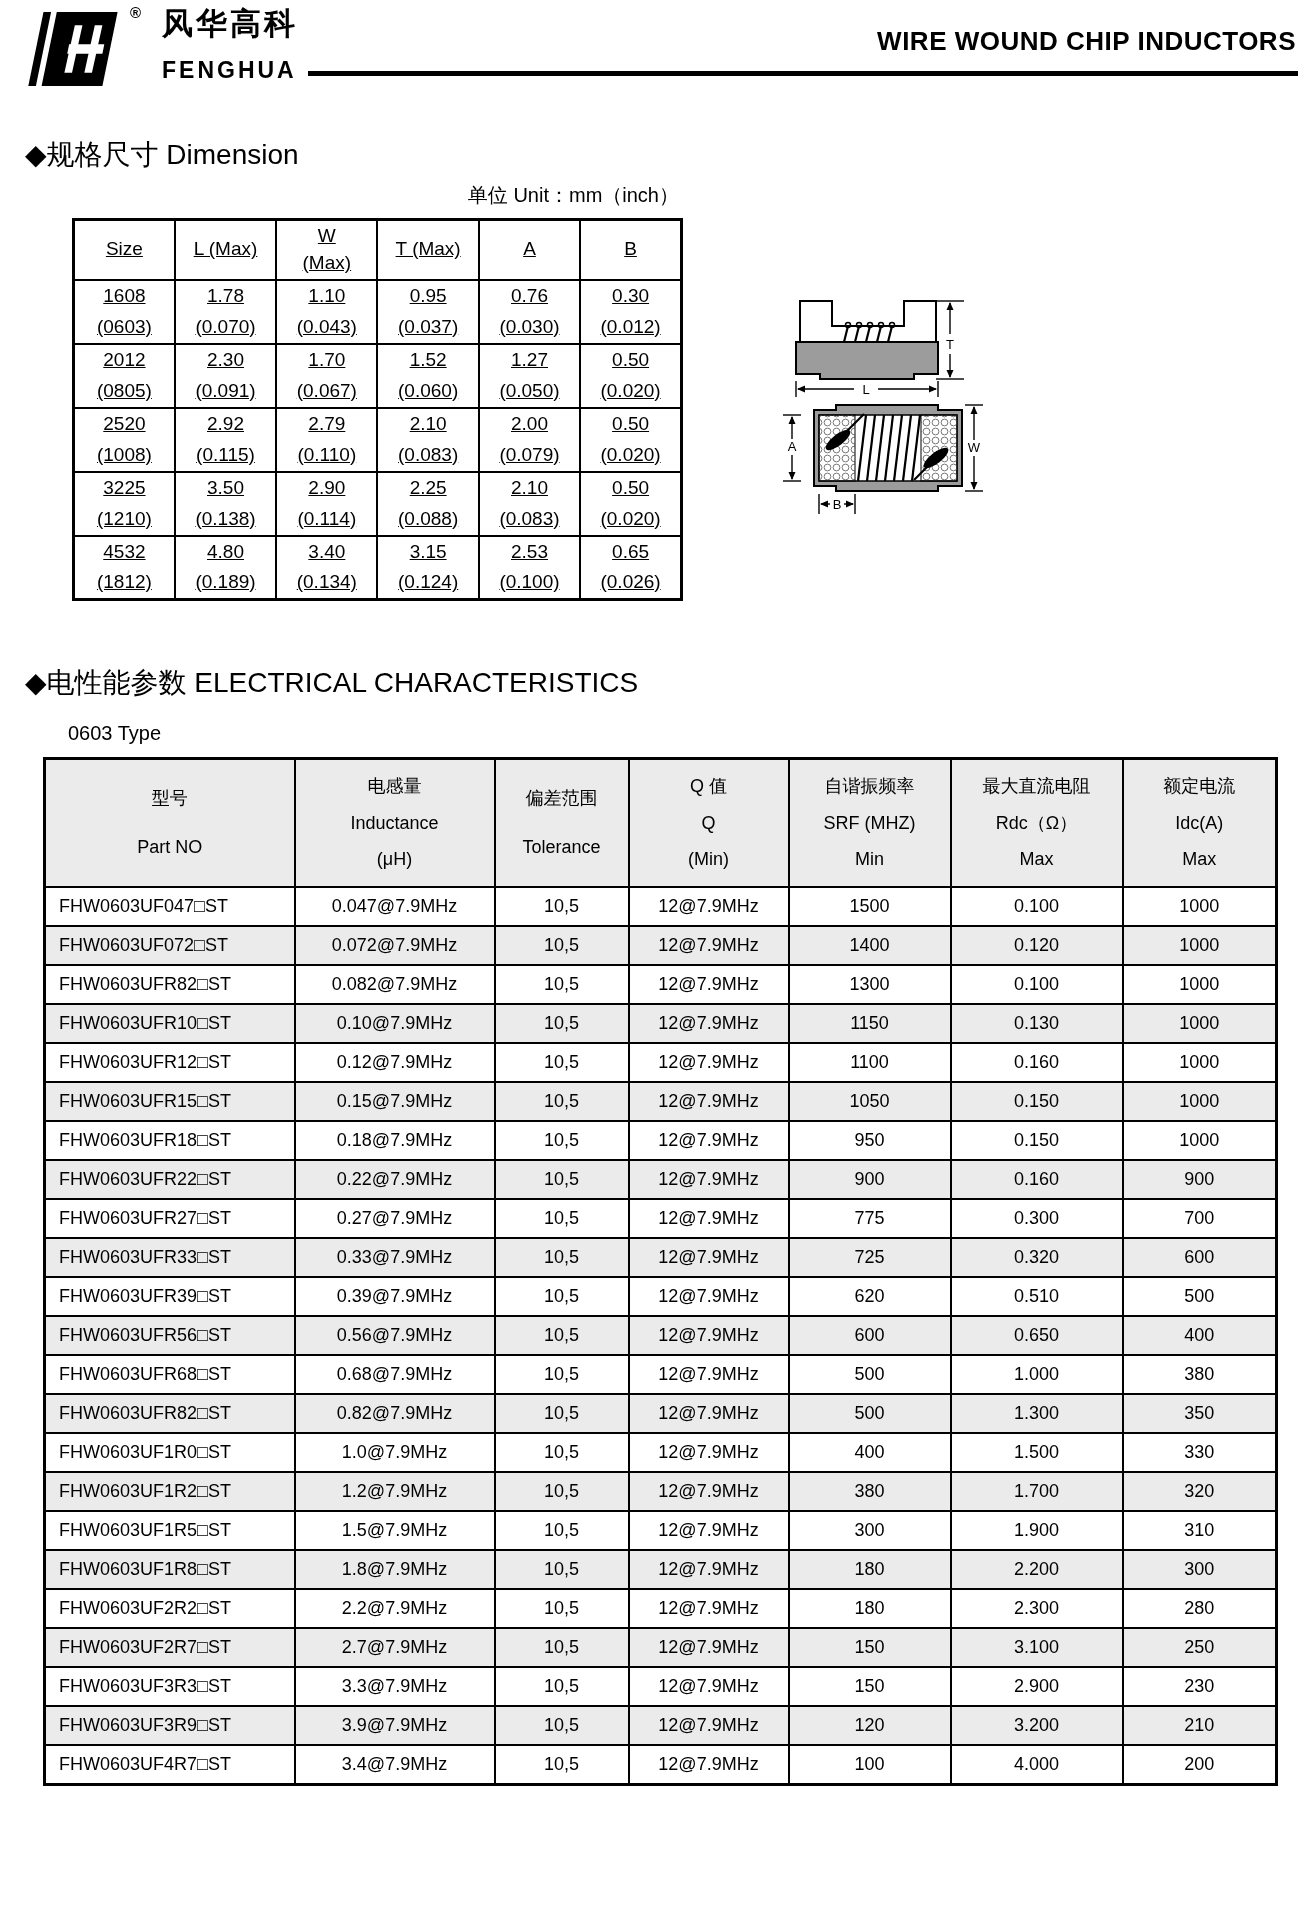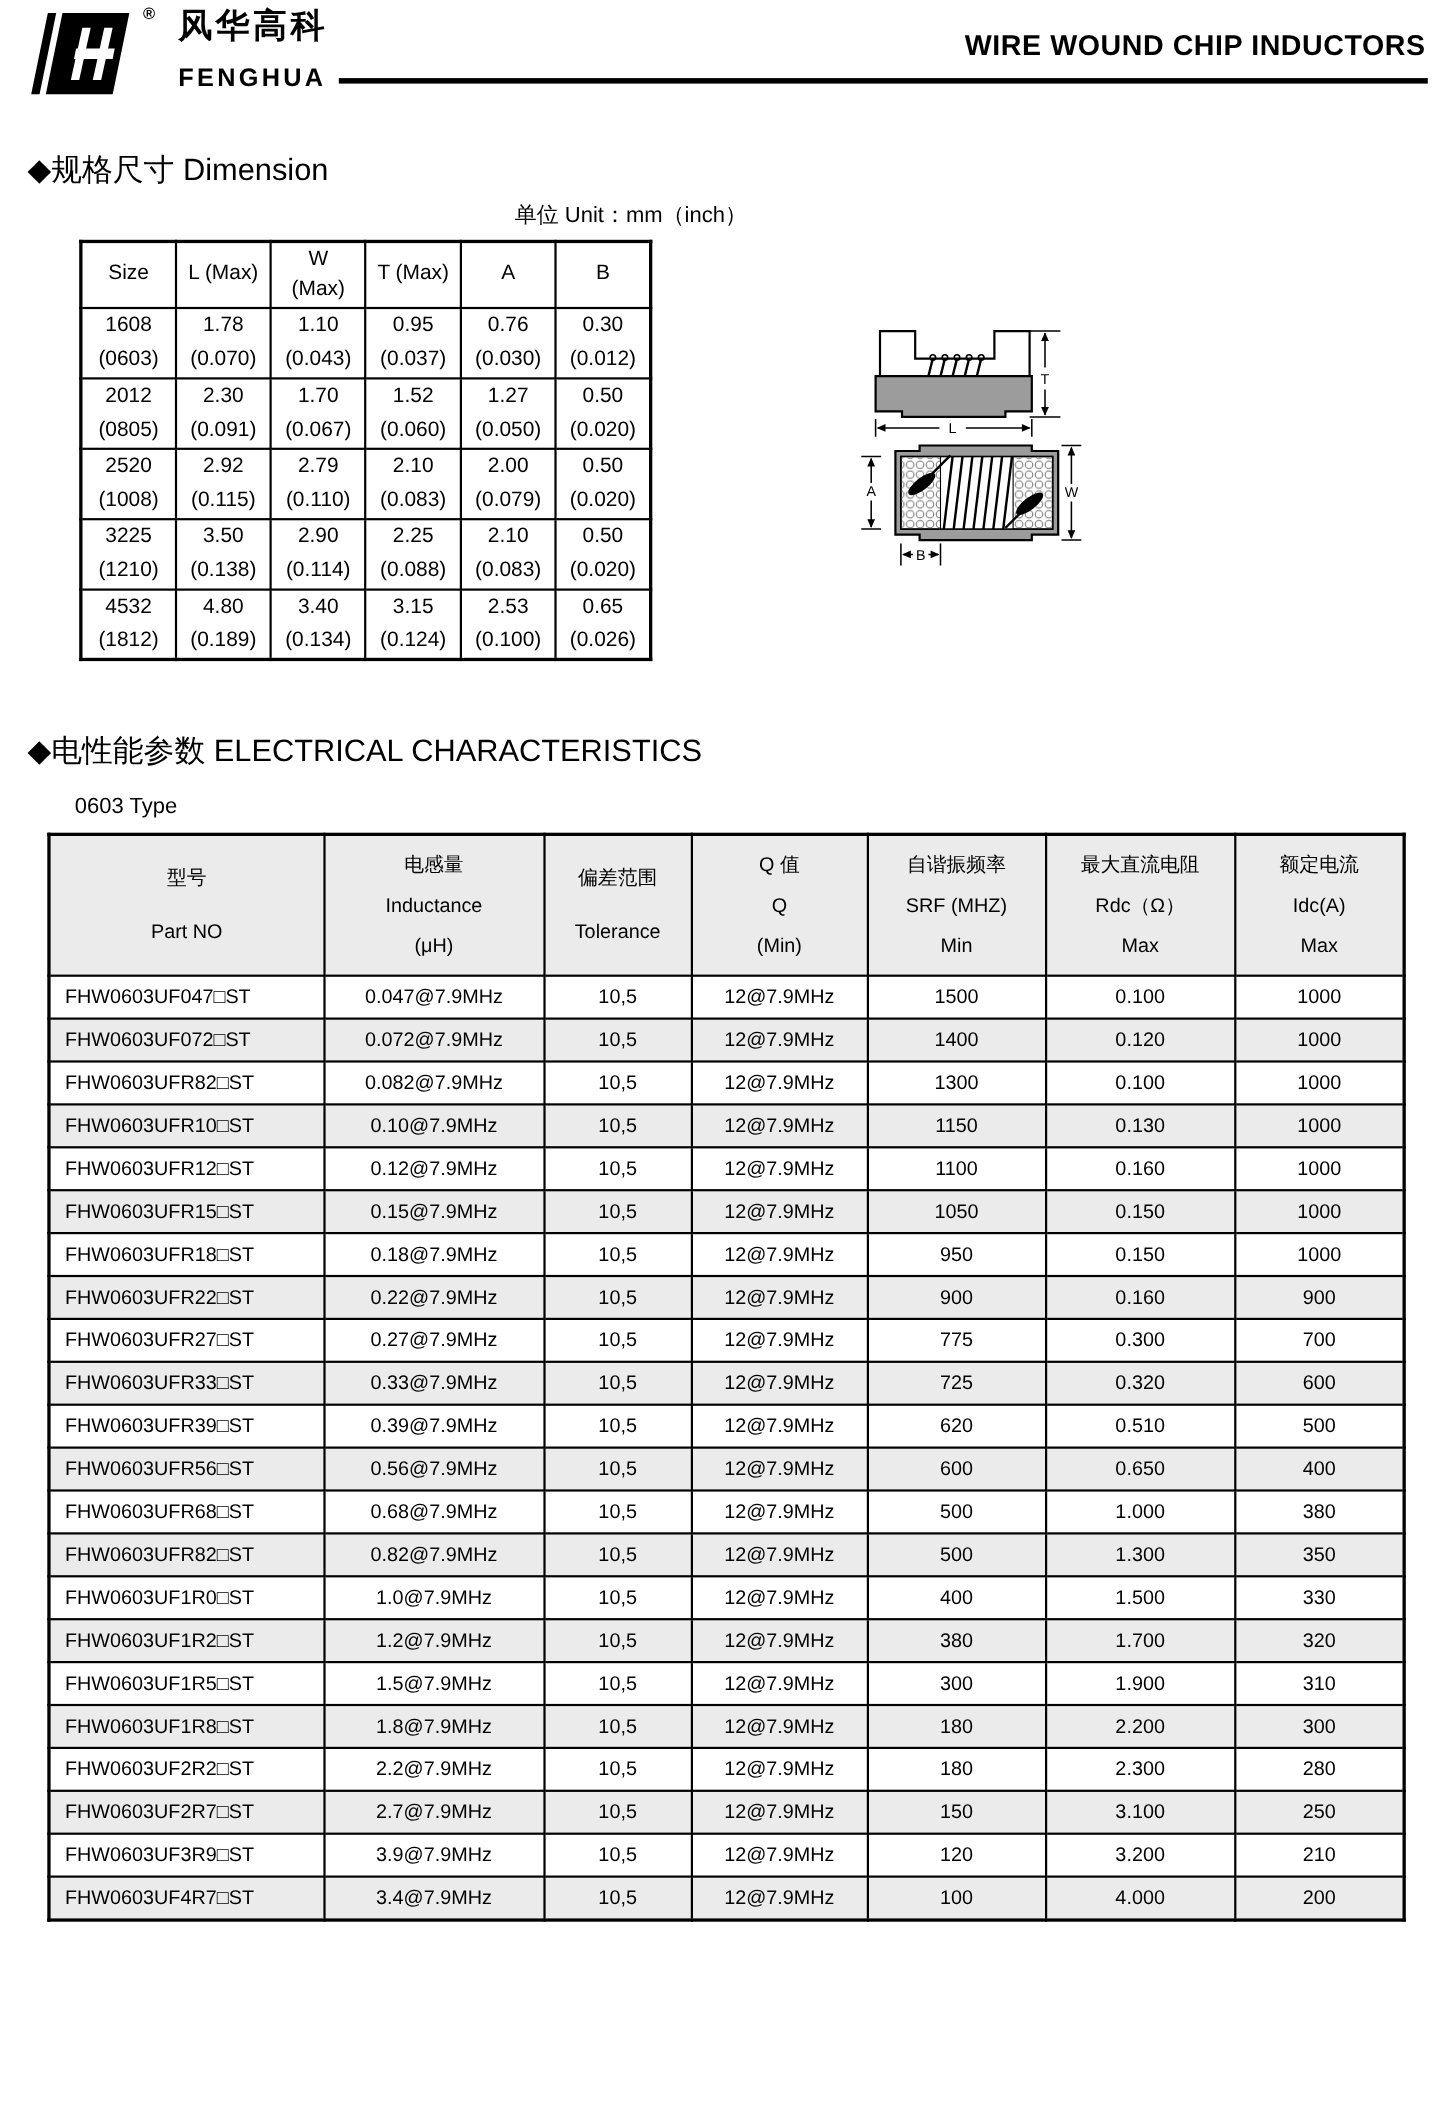--- a/index.html
+++ b/index.html
@@ -27,21 +27,21 @@
 
   
   #dim-heading{left:25px;top:136px;font-size:28px;}
   #unit-note{left:72px;top:182px;width:607px;text-align:right;font-size:20px;}
   #elec-heading{left:25px;top:664px;font-size:28px;}
   #type-label{left:68px;top:722px;font-size:20px;}
 
   
   #dim-table{left:72px;top:218px;}
   table{border-collapse:collapse;table-layout:fixed;}
-  .dimtab{width:521px;border:3px solid var(--ink);}
+  .dimtab{width:611px;border:3px solid var(--ink);text-decoration:underline;}
   .dimtab th,.dimtab td{
     border:2px solid var(--ink);text-align:center;vertical-align:middle;
     font-size:19px;font-weight:normal;padding:0;
   }
   .dimtab th{height:60px;line-height:1.4;}
   .dimtab td{height:64px;line-height:1.6;}
 
   
   #elec-table{left:43px;top:757px;}
   .electab{width:1232px;border:3px solid var(--ink);}
@@ -572,20 +572,29 @@
         <tr>
           <td>FHW0603UF2R7□ST</td>
           <td>2.7@7.9MHz</td>
           <td>10,5</td>
           <td>12@7.9MHz</td>
           <td>150</td>
           <td>3.100</td>
           <td>250</td>
         </tr>
         <tr>
+          <td>FHW0603UF3R3□ST</td>
+          <td>3.3@7.9MHz</td>
+          <td>10,5</td>
+          <td>12@7.9MHz</td>
+          <td>150</td>
+          <td>2.900</td>
+          <td>230</td>
+        </tr>
+        <tr>
           <td>FHW0603UF3R9□ST</td>
           <td>3.9@7.9MHz</td>
           <td>10,5</td>
           <td>12@7.9MHz</td>
           <td>120</td>
           <td>3.200</td>
           <td>210</td>
         </tr>
         <tr>
           <td>FHW0603UF4R7□ST</td>

